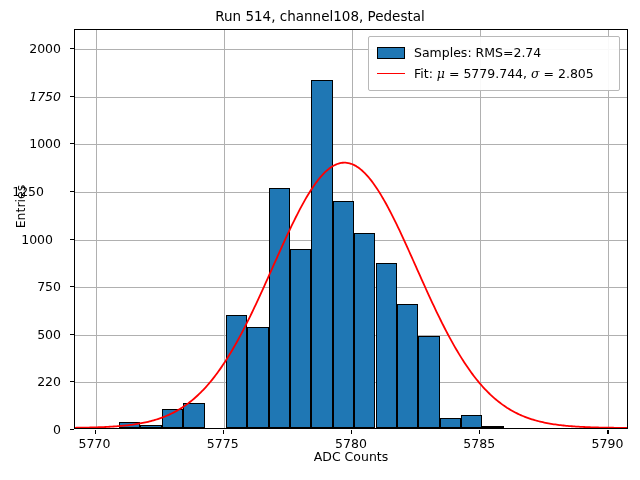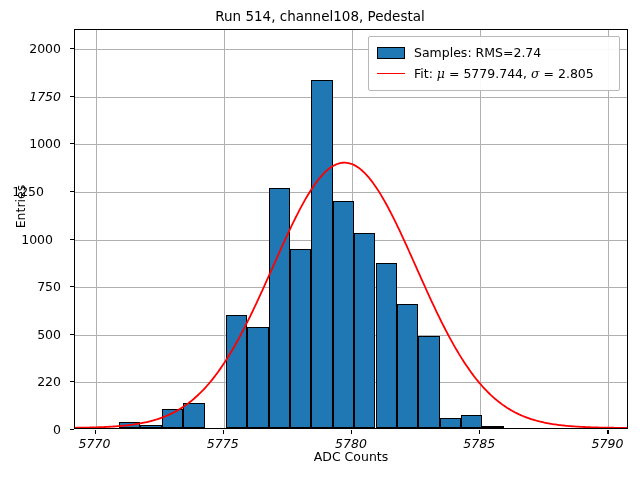--- a/index.html
+++ b/index.html
@@ -79,21 +79,20 @@
     transform:translateY(-50%);
   }
   .xtick-label{
     position:absolute;
     top:6px;
     font-size:12.5px;
     color:#000000;
     text-align:center;
     white-space:nowrap;
     transform:translateX(-50%);
-    font-style:italic;
   }
   #ytick-layer{
     position:absolute;left:0px;top:29px;
     width:70px;height:400px;
   }
   #xtick-layer{
     position:absolute;left:74px;top:430px;
     width:554px;height:30px;
   }
   #xlabel{

